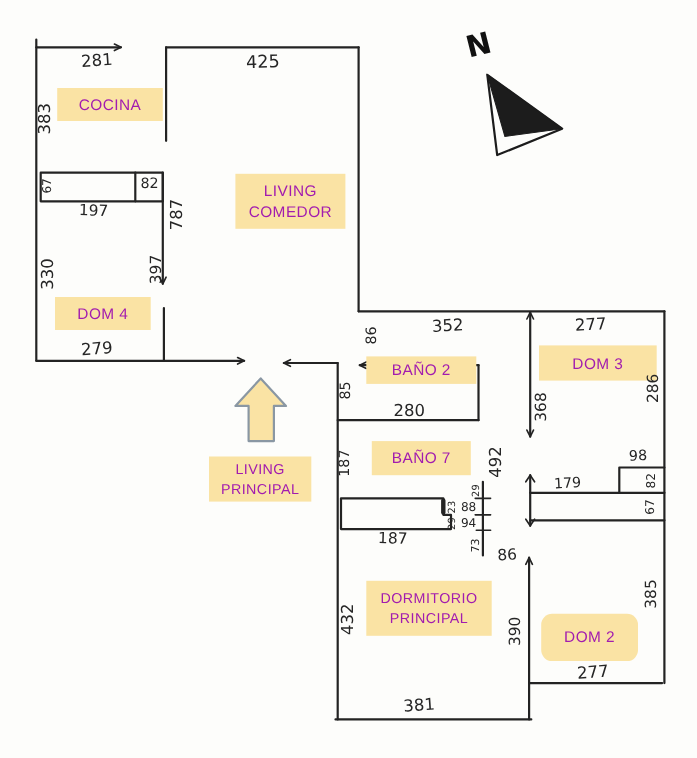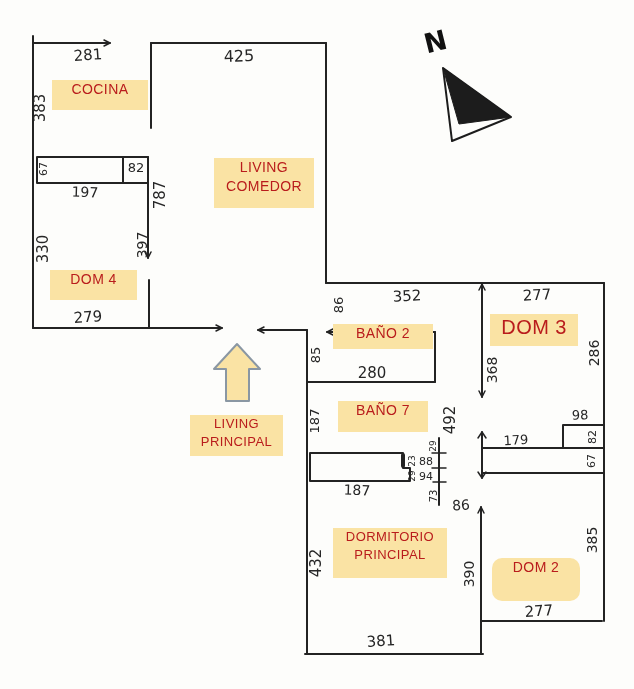--- a/index.html
+++ b/index.html
@@ -1,20 +1,20 @@
 <!DOCTYPE html>
 <html><head>
 <meta charset="utf-8">
 <style>
   html,body{margin:0;padding:0;background:#ffffff;}
   #plan{position:relative;width:634px;height:689px;background:#fdfdfb;overflow:hidden;
         font-family:"Liberation Sans",sans-serif;}
   #plan svg{position:absolute;left:0;top:0;}
   .room{position:absolute;background:#fae3a4;display:flex;flex-direction:column;
-        align-items:center;color:#b91c1c;
+        align-items:center;justify-content:center;color:#a21caf;
         font-family:"Liberation Sans",sans-serif;letter-spacing:.4px;line-height:1.35;}
   .room span{white-space:nowrap;}
   .dim{position:absolute;color:#262626;font-family:"DejaVu Sans",sans-serif;
        white-space:nowrap;transform-origin:center;}
   .compass-n{position:absolute;left:424px;top:26px;font-size:27px;font-weight:bold;
        color:#111;font-family:"DejaVu Sans",sans-serif;transform:rotate(-14deg);}
 </style>
 </head>
 <body>
 
@@ -92,21 +92,21 @@
       </div>
       <div class="room" style="left: 50px; top: 270px; width: 87px; height: 30px; font-size: 14px;">
         <span>DOM 4</span>
       </div>
       <div class="room" style="left: 333px; top: 324px; width: 100px; height: 25px; font-size: 14px;">
         <span>BAÑO 2</span>
       </div>
       <div class="room" style="left: 338px; top: 401px; width: 90px; height: 31px; font-size: 14px;">
         <span>BAÑO 7</span>
       </div>
-      <div class="room" style="left: 490px; top: 314px; width: 88px; height: 32px; font-size: 20px;">
+      <div class="room" style="left: 490px; top: 314px; width: 107px; height: 32px; font-size: 14px;">
         <span>DOM 3</span>
       </div>
       <div class="room" style="left: 190px; top: 415px; width: 93px; height: 41px; font-size: 13px;">
         <span>LIVING</span>
         <span>PRINCIPAL</span>
       </div>
       <div class="room" style="left: 333px; top: 528px; width: 114px; height: 50px; font-size: 13px;">
         <span>DORMITORIO</span>
         <span>PRINCIPAL</span>
       </div>

